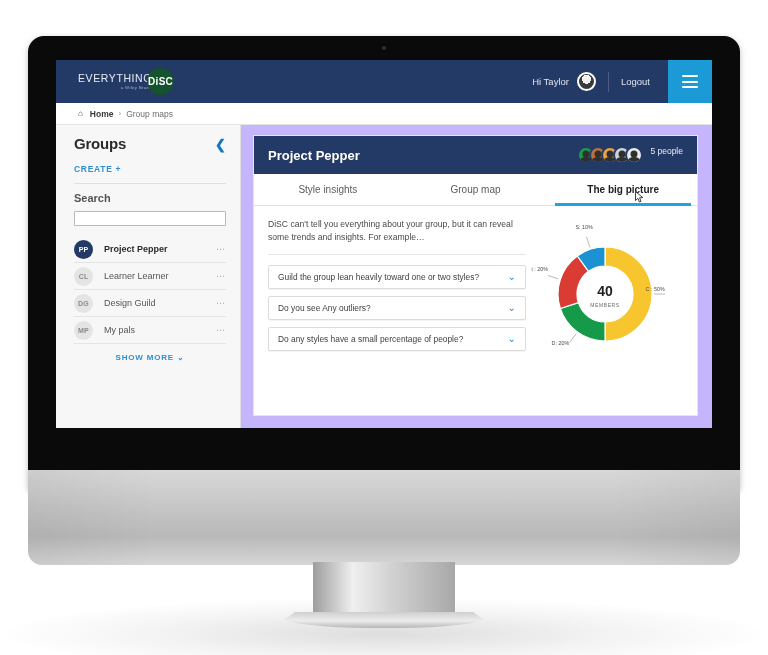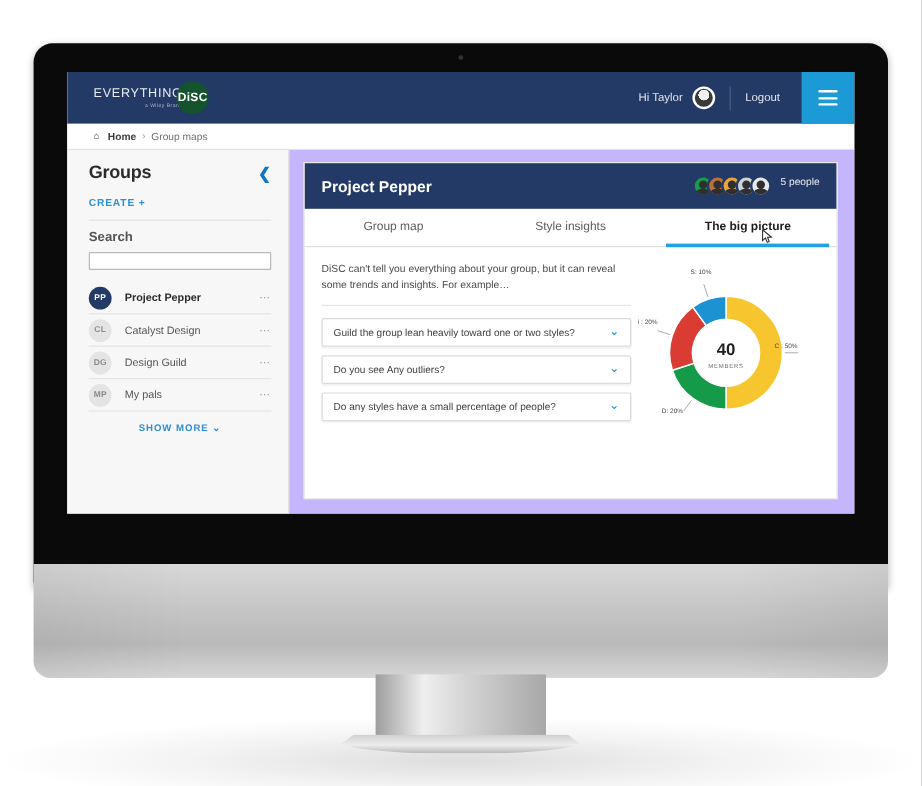--- a/index.html
+++ b/index.html
@@ -261,21 +261,21 @@
         <input class="sb-search-input" type="text" value="" style="">
 
         <div class="group-list">
           <div class="group-row active">
             <div class="grp-badge">PP</div>
             <div class="grp-name">Project Pepper</div>
             <div class="grp-dots">⋯</div>
           </div>
           <div class="group-row">
             <div class="grp-badge">CL</div>
-            <div class="grp-name">Catalyst Design</div>
+            <div class="grp-name">Learner Learner</div>
             <div class="grp-dots">⋯</div>
           </div>
           <div class="group-row">
             <div class="grp-badge">DG</div>
             <div class="grp-name">Design Guild</div>
             <div class="grp-dots">⋯</div>
           </div>
           <div class="group-row">
             <div class="grp-badge">MP</div>
             <div class="grp-name">My pals</div>
@@ -316,24 +316,24 @@
                     <i></i>
                     <b></b>
                   </div>
               </div>
               <span class="people-count">5 people</span>
             </div>
           </div>
 
           <div class="tabs">
             <div class="tab">
+              <span>Style insights</span>
+            </div>
+            <div class="tab">
               <span>Group map</span>
-            </div>
-            <div class="tab">
-              <span>Style insights</span>
             </div>
             <div class="tab active">
               <span>The big picture</span>
               <svg class="cursor-arrow" viewBox="0 0 9 12">
                 <path d="M0.5 0.5 L0.5 9.5 L2.9 7.3 L4.4 11 L6 10.3 L4.6 6.8 L7.8 6.6 Z" fill="#ffffff" stroke="#2b2b2b" stroke-width="0.9"></path>
               </svg>
             </div>
           </div>
 
           <div class="card-body">

